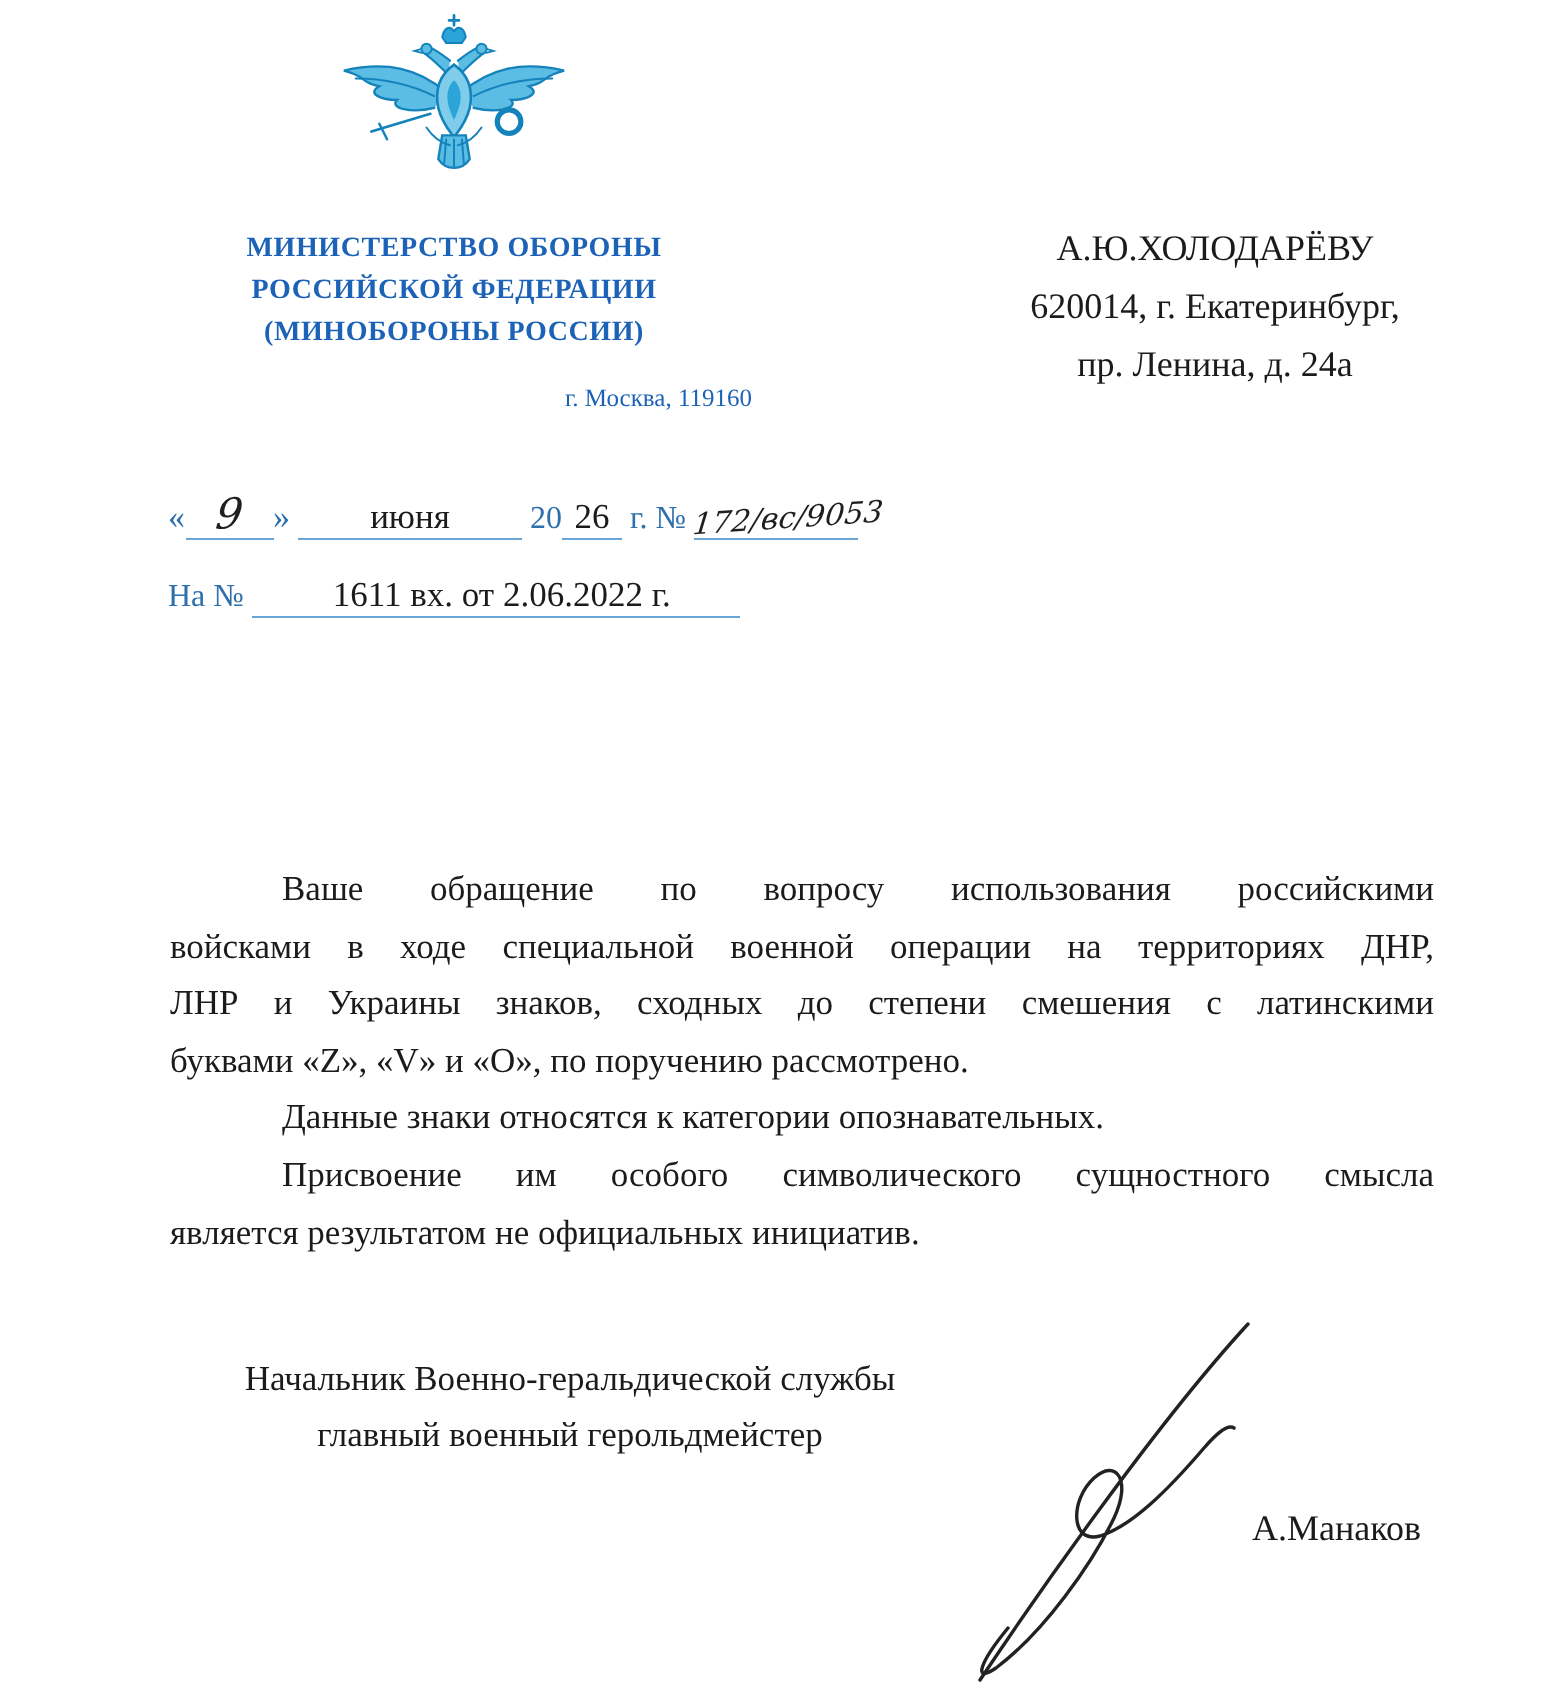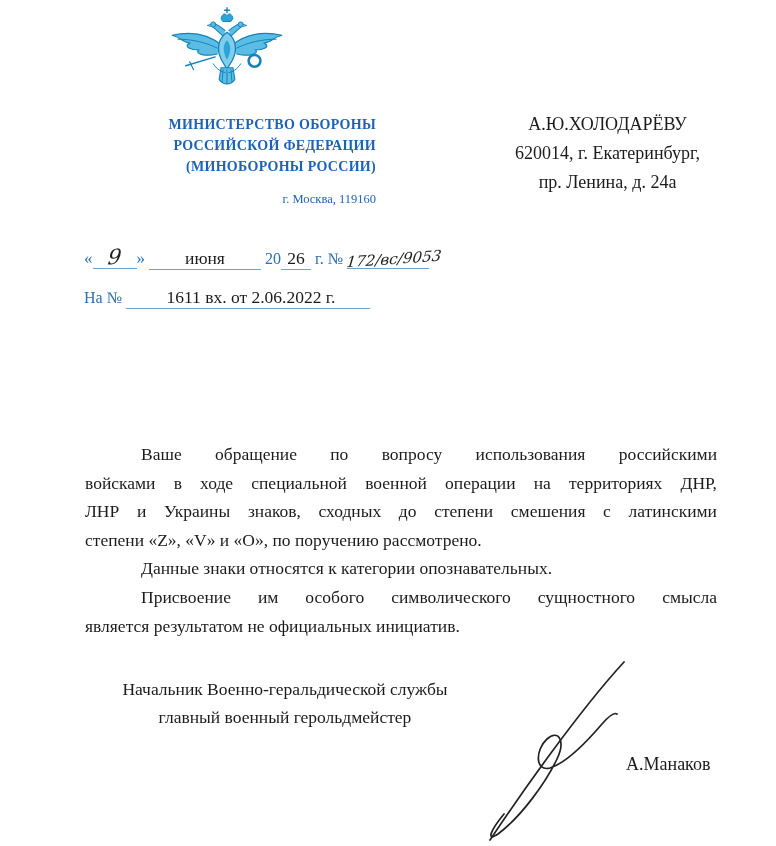--- a/index.html
+++ b/index.html
@@ -3,21 +3,21 @@
 <meta charset="utf-8">
 <style>
   html,body{margin:0;padding:0;background:#ffffff;}
   #page{
     position:relative;width:776px;height:846px;background:#ffffff;overflow:hidden;
     font-family:"Liberation Serif", serif;color:#1b1b1b;
   }
   
   #emblem{position:absolute;left:168px;top:4px;width:118px;height:94px;}
   #ministry{
-    position:absolute;left:78px;top:114px;width:298px;text-align:right;
+    position:absolute;left:78px;top:114px;width:298px;text-align:center;
     color:#1c63b7;font-weight:bold;font-size:14px;line-height:21px;letter-spacing:.3px;
     font-family:"Liberation Serif", serif;
   }
   #ministry-city{
     position:absolute;left:78px;top:192px;width:298px;text-align:right;
     color:#1c63b7;font-size:12.5px;font-weight:normal;
   }
   
   #recipient{
     position:absolute;left:445px;top:110px;width:325px;text-align:center;
@@ -42,21 +42,21 @@
   #year-blank{width:30px;}
   #number-blank{width:82px;overflow:visible;}
   #number-val{font-size:15px;white-space:nowrap;line-height:14px;}
   .q{font-size:17px;}
   #ref-blank{min-width:238px;text-align:center;padding-left:6px;}
   
   #salutation{
     position:absolute;left:85px;top:381px;width:632px;text-align:center;
     font-size:18px;
   }
-  #letter-body{position:absolute;left:85px;top:440px;width:632px;font-size:17.5px;}
+  #letter-body{position:absolute;left:85px;top:430px;width:632px;font-size:17.5px;}
   .bline{line-height:28.6px;}
   .bfirst{text-indent:56px;}
   .bjust{text-align:justify;text-align-last:justify;}
   
   #sigblock{
     position:absolute;left:80px;top:676px;width:410px;text-align:center;
     font-size:17.5px;line-height:27.5px;
   }
   #signature{position:absolute;left:478px;top:646px;width:162px;height:200px;}
   #signer-name{position:absolute;left:626px;top:754px;font-size:18px;}
@@ -123,21 +123,21 @@
   <div id="refline" class="formline">
     <span>На №</span>
     <span id="ref-blank" class="blank typed">1611 вх. от 2.06.2022 г.</span>
   </div>
 
 
   <div id="letter-body">
       <div class="bline bfirst bjust">Ваше обращение по вопросу использования российскими</div>
       <div class="bline bjust">войсками в ходе специальной военной операции на территориях ДНР,</div>
       <div class="bline bjust">ЛНР и Украины знаков, сходных до степени смешения с латинскими</div>
-      <div class="bline">степени «Z», «V» и «O», по поручению рассмотрено.</div>
+      <div class="bline">буквами «Z», «V» и «O», по поручению рассмотрено.</div>
       <div class="bline bfirst">Данные знаки относятся к категории опознавательных.</div>
       <div class="bline bfirst bjust">Присвоение им особого символического сущностного смысла</div>
       <div class="bline">является результатом не официальных инициатив.</div>
     </div>
 
   <div id="sigblock">
       <div>Начальник Военно-геральдической службы</div>
       <div>главный военный герольдмейстер</div>
     </div>
 

